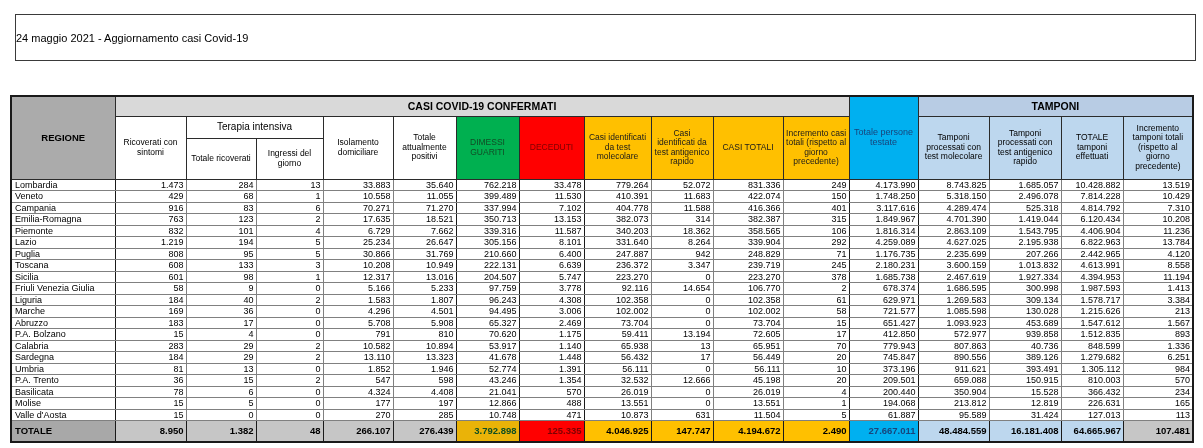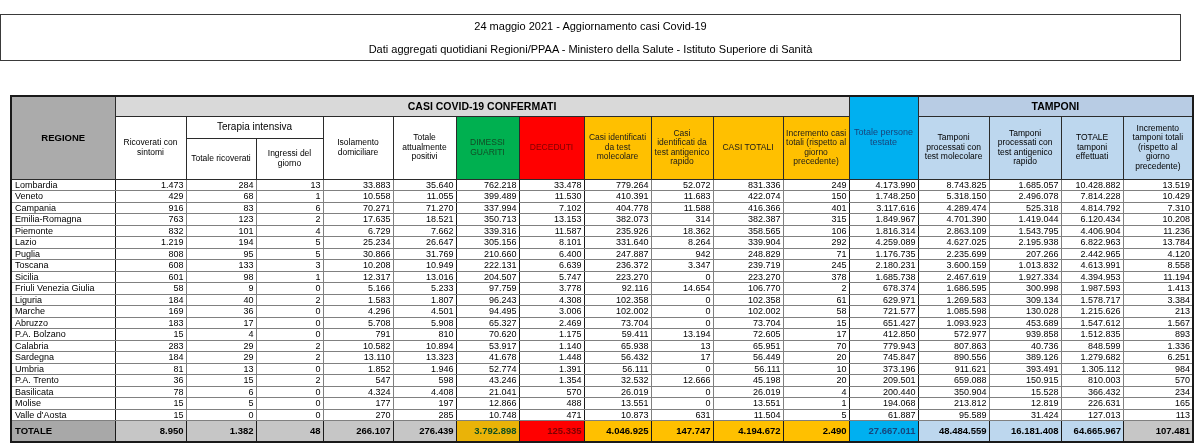--- a/index.html
+++ b/index.html
@@ -1,18 +1,18 @@
 <!DOCTYPE html>
 <html><head>
 <meta charset="utf-8">
 <style>
   html,body{margin:0;padding:0;background:#ffffff;}
   body{width:1203px;height:448px;position:relative;font-family:"Liberation Sans",sans-serif;color:#000;}
-  .title-box{position:absolute;left:0;top:14px;width:1179px;height:45px;border:1.5px solid #3a3a3a;
-    display:flex;flex-direction:column;justify-content:space-around;align-items:center;background:#fff;}
+  .title-box{position:absolute;left:15px;top:14px;width:1179px;height:45px;border:1.5px solid #3a3a3a;
+    display:flex;flex-direction:column;justify-content:space-around;background:#fff;}
   .title-box div{font-size:11px;line-height:12px;}
   .tbl-wrap{position:absolute;left:10px;top:95px;}
   table{border-collapse:collapse;table-layout:fixed;width:1182px;}
   th,td{border:1px solid #808080;overflow:hidden;white-space:nowrap;padding:0 2px;}
   thead th{font-weight:normal;font-size:8.5px;line-height:9.5px;text-align:center;white-space:normal;padding:1px 2px;border:1px solid #2b2b2b;}
   .group-h{font-weight:bold;font-size:10.5px;}
   .h-gray{background:#ABABAB;font-weight:bold;font-size:9.5px;}
   .h-lightgray{background:#D9D9D9;}
   .h-white{background:#ffffff;}
   .h-green{background:#00B050;color:#114C26;}
@@ -40,21 +40,20 @@
   tr.total td.tcol6{background:#FF0000;color:#7E0000;}
   tr.total td.tcol7,tr.total td.tcol8,tr.total td.tcol9,tr.total td.tcol10{background:#FFC000;}
   tr.total td.tcol11{background:#00B0F0;color:#17457C;}
   tr.total td.tcol12,tr.total td.tcol13,tr.total td.tcol14{background:#BDD7EE;padding-left:12px;}
 </style>
 </head>
 <body>
 
 <div class="title-box">
   <div>24 maggio 2021 - Aggiornamento casi Covid-19</div>
-  <div>Dati aggregati quotidiani Regioni/PPAA - Ministero della Salute - Istituto Superiore di Sanità</div>
 </div>
 
 <div class="tbl-wrap">
 <table>
   <colgroup>
     <col style="width:104px">
         <col style="width:71px">
         <col style="width:70px">
         <col style="width:67px">
     <col style="width:70px">
@@ -178,21 +177,21 @@
         </tr>
         <tr>
           <td class="region">Piemonte</td>
           <td class="num tcol0">832</td>
           <td class="num tcol1">101</td>
           <td class="num tcol2">4</td>
           <td class="num tcol3">6.729</td>
           <td class="num tcol4">7.662</td>
           <td class="num tcol5">339.316</td>
           <td class="num tcol6">11.587</td>
-          <td class="num tcol7">235.926</td>
+          <td class="num tcol7">340.203</td>
           <td class="num tcol8">18.362</td>
           <td class="num tcol9">358.565</td>
           <td class="num tcol10">106</td>
           <td class="num tcol11">1.816.314</td>
           <td class="num tcol12">2.863.109</td>
           <td class="num tcol13">1.543.795</td>
           <td class="num tcol14">4.406.904</td>
           <td class="num tcol15">11.236</td>
         </tr>
         <tr>

